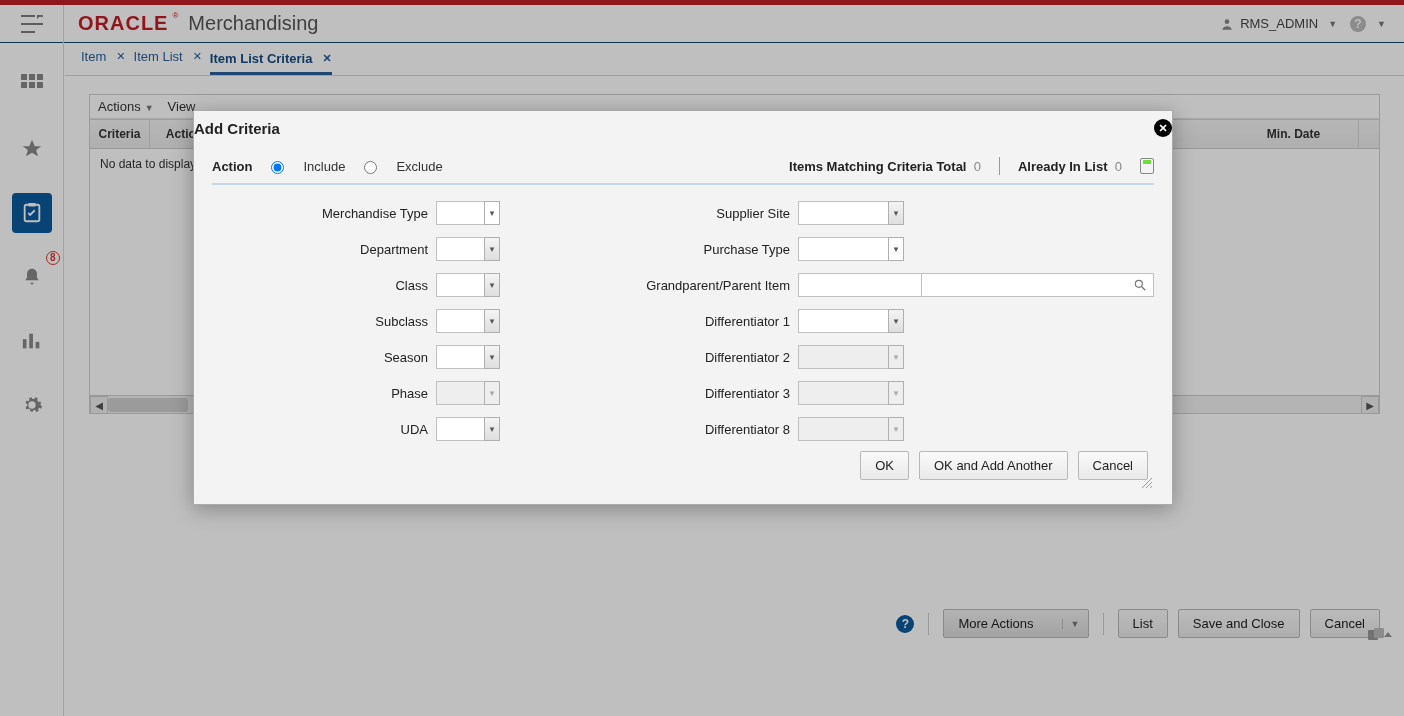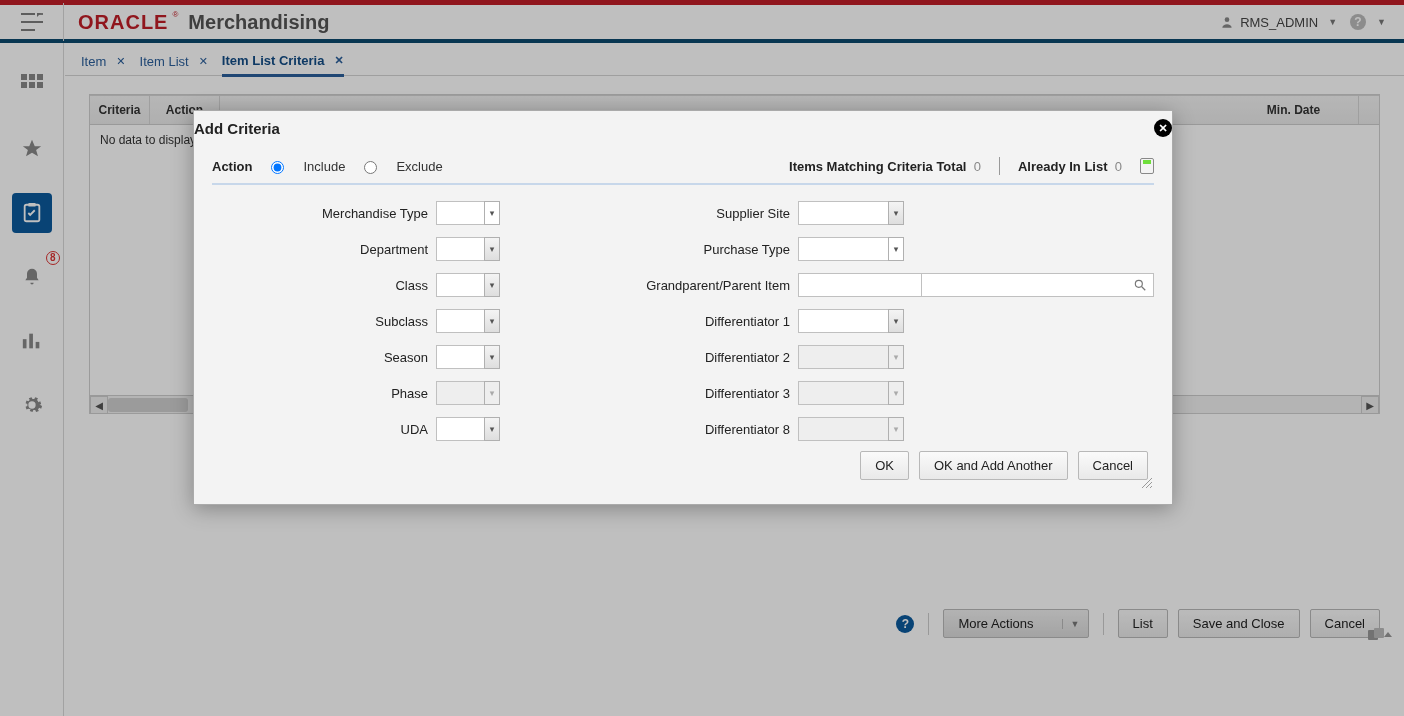--- a/index.html
+++ b/index.html
@@ -1,33 +1,33 @@
 <!DOCTYPE html>
 <html><head>
 <meta charset="utf-8">
 <style>
   * {box-sizing:border-box; font-family:Arial,Helvetica,sans-serif;}
   html,body{margin:0;padding:0;background:#fff;}
   body{font-size:13px; color:#333;}
   .app{width:1404px; height:716px; position:relative;}
   .red-strip{height:5px; background:#c11e27;}
-  .topbar{height:38px; display:flex; align-items:center; border-bottom:4px solid #0c4a6e;}
+  .topbar{height:38px; display:flex; align-items:center; border-bottom:1px solid #0c4a6e;}
   .hamburger-wrap{width:64px; height:38px; display:flex; align-items:center; justify-content:center; border-right:1px solid #d8d8d8;}
   .brand{font-size:20px; margin-left:14px; display:flex; align-items:center; gap:4px;}
   .oracle{color:#c11e27; font-weight:700; letter-spacing:1px;}
   .oracledot{color:#c11e27;font-size:8px;position:relative;top:-8px;}
-  .merch{color:#555; font-weight:700; margin-left:6px;}
+  .merch{color:#555; font-weight:400; margin-left:6px;}
   .topright{margin-left:auto; margin-right:18px; display:flex; align-items:center; gap:6px; color:#444;font-size:13px;}
   .sidebar{position:absolute; top:43px; left:0; width:64px; bottom:0; border-right:1px solid #d8d8d8; background:#fff; display:flex; flex-direction:column; align-items:center; gap:24px; padding-top:22px;}
   .side-item{width:40px;height:40px;display:flex;align-items:center;justify-content:center;color:#7d7d7d; font-size:22px; border-radius:4px;}
   .side-item.active{background:#0b5a9d; color:#fff;}
   .badge-wrap{position:relative;}
   .badge{position:absolute; top:-6px; right:-8px; background:#fff;border:1px solid #d33; color:#d33; font-size:10px; line-height:12px;padding:0 3px; border-radius:8px; font-weight:700;}
   .content{position:absolute; left:65px; right:0; top:43px; bottom:0; background:#fff;}
-  .tabs{height:33px; display:flex; align-items:flex-end; gap:14px; padding-left:16px; border-bottom:1px solid #d5d5d5; font-size:13px;}
+  .tabs{height:33px; display:flex; align-items:flex-start; gap:8px; padding-left:16px; border-bottom:1px solid #d5d5d5; font-size:13px;}
   .tab{display:flex; align-items:center; gap:10px; color:#2b5f9b; cursor:pointer; padding:6px 0;font-weight:400;}
   .tab.active{color:#134d86; font-weight:700; border-bottom:3px solid #2b5f9b; position:relative; top:2px;}
   .tab-x{font-size:11px; color:#2b5f9b;}
   .grid-wrap{margin:18px 24px 0 24px; border:1px solid #cfcfcf; height:320px; display:flex; flex-direction:column;}
   .grid-tb{display:flex; align-items:center; padding:4px 8px; gap:14px; font-size:13px; color:#333; border-bottom:1px solid #e0e0e0;}
   .caretd{font-size:9px; color:#777; margin-left:4px;}
   .grid-head{display:flex; background:linear-gradient(#f4f4f4,#eaeaea); border-top:1px solid #d5d5d5; border-bottom:1px solid #ccc; height:30px; align-items:center; font-size:12px; color:#333;}
   .gh{padding:0 10px; border-right:1px solid #d5d5d5; height:100%; display:flex; align-items:center; justify-content:center; font-weight:700;}
   .grid-body{flex:1; padding:8px 10px; color:#333; font-size:12px;}
   .scroll-track{height:18px; background:#f0f0f0; border-top:1px solid #ccc; position:relative;}
@@ -164,20 +164,24 @@
           <span>Item List</span>
           <span class="tab-x">✕</span>
         </div>
       <div class="tab active">
           <span>Item List Criteria</span>
           <span class="tab-x">✕</span>
         </div>
     </div>
 
     <div class="grid-wrap">
+      <div class="grid-tb">
+        <span><span>Actions</span><span class="caretd">▼</span></span>
+        <span><span>View</span></span>
+      </div>
       <div class="grid-head">
         <div class="gh" style="width:60px">Criteria</div>
         <div class="gh" style="width:70px">Action</div>
         <div class="gh" style="flex:1;border-right:none"></div>
         <div class="gh" style="width:130px">Min. Date</div>
         <div class="gh" style="width:20px;border-right:none"></div>
       </div>
       <div class="grid-body">No data to display.</div>
       <div class="scroll-track">
         <div class="arrowbox" style="left:0">◀</div>

